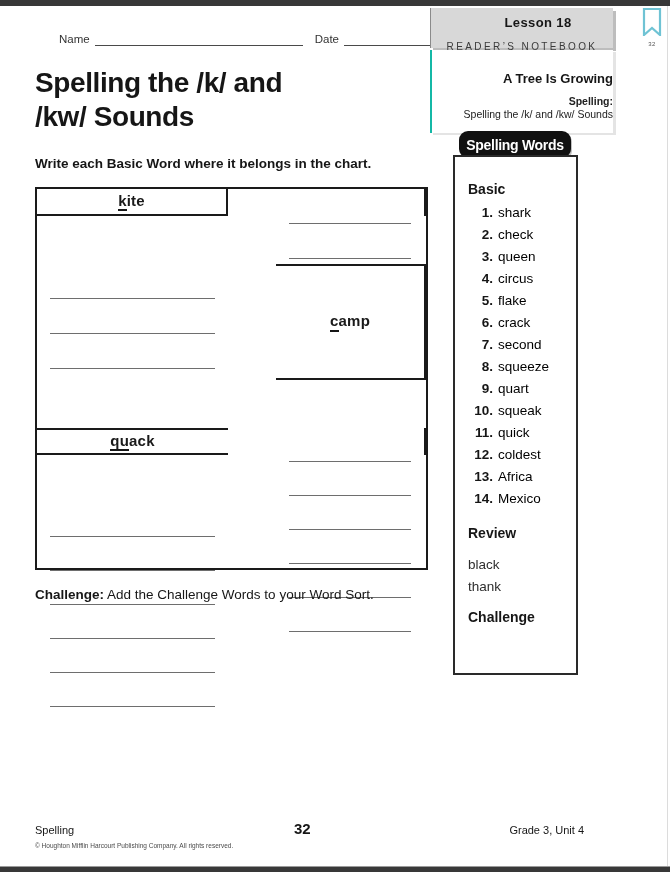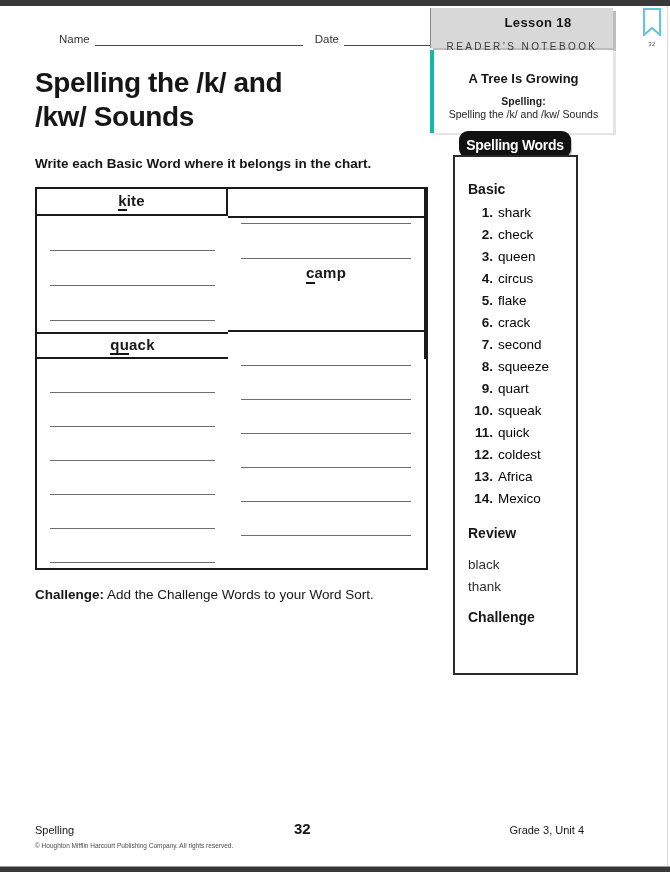--- a/index.html
+++ b/index.html
@@ -23,21 +23,21 @@
   .date-line{width:86px;}
 
   
   .page-title{position:absolute;left:35px;top:66px;width:295px;font-size:28px;font-weight:bold;
     line-height:1.2;letter-spacing:-0.4px;color:#161616;}
 
   .instruction{position:absolute;left:35px;top:156px;font-size:13.5px;font-weight:bold;color:#161616;}
 
   
   .chart-table{position:absolute;left:35px;top:187px;width:393px;height:383px;border:2px solid #1a1a1a;
-    box-sizing:border-box;display:grid;grid-template-columns:191px 1fr;grid-template-rows:27px 116px 27px 1fr;}
+    box-sizing:border-box;display:grid;grid-template-columns:191px 1fr;grid-template-rows:27px 116px 27px 1fr;gap:48px;}
   .ct-cell{box-sizing:border-box;}
   .col-l{border-right:2px solid #1a1a1a;}
   .hdr{display:flex;align-items:center;justify-content:center;font-weight:bold;font-size:15px;letter-spacing:0.2px;}
   .hdr1{border-bottom:2px solid #1a1a1a;}
   .hdr2{border-top:2px solid #1a1a1a;border-bottom:2px solid #1a1a1a;}
   .useg{display:inline-block;border-bottom:2px solid #161616;line-height:1.1;}
   .cell-lines{padding-top:0;}
   .blank-line{border-bottom:1.5px solid #6e6e6e;margin:0 13px;}
   .row1 .blank-line{height:34px;}
   .row2 .blank-line{height:33px;}
@@ -45,21 +45,21 @@
   .challenge-note{position:absolute;left:35px;top:587px;font-size:13.5px;color:#161616;}
   .challenge-note .bold{font-weight:bold;}
 
   
   .lesson-tab{position:absolute;left:430px;top:8px;width:183px;height:40px;background:#d8d8d8;
     border-left:1px solid #8a8a8a;box-shadow:3px 3px 0 #bdbdbd;text-align:center;box-sizing:border-box;padding-top:7px;}
   .lesson-title{font-size:13px;font-weight:bold;color:#161616;letter-spacing:0.4px;padding-left:32px;}
   .lesson-sub{font-size:10px;color:#3a3a3a;letter-spacing:2.4px;margin-top:11px;}
 
   .selection-box{position:absolute;left:430px;top:50px;width:183px;height:83px;background:#ffffff;
-    border-left:4px solid #14b8a6;box-shadow:3px 2px 0 #e4e4e4;text-align:center;box-sizing:border-box;padding-top:21px;}
+    border-left:2px solid #14b8a6;box-shadow:3px 2px 0 #e4e4e4;text-align:right;box-sizing:border-box;padding-top:21px;}
   .sel-title{font-size:13px;font-weight:bold;color:#161616;}
   .sel-subject{font-size:10.5px;font-weight:bold;margin-top:9px;color:#222;}
   .sel-topic{font-size:10.5px;color:#222;margin-top:1px;}
 
   .words-box{position:absolute;left:453px;top:155px;width:125px;height:520px;border:2px solid #2a2a2a;
     background:#fff;box-sizing:border-box;padding:24px 4px 0 13px;}
   .words-badge{position:absolute;left:459px;top:131px;width:112px;height:27px;background:#111;color:#fff;
     border-radius:9px;display:flex;align-items:center;justify-content:center;
     font-size:14px;font-weight:bold;letter-spacing:-0.3px;box-shadow:1px 2px 0 rgba(0,0,0,.25);}
   .wb-heading{font-size:14px;font-weight:bold;color:#161616;}

